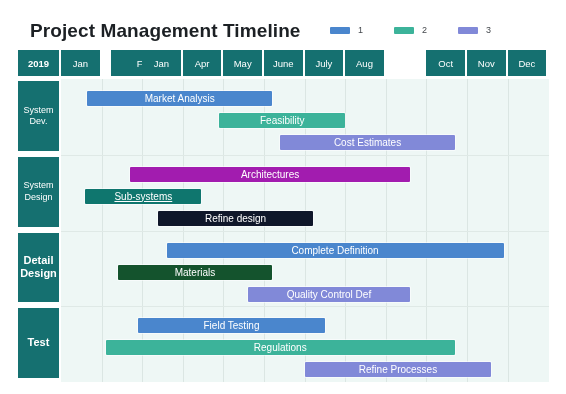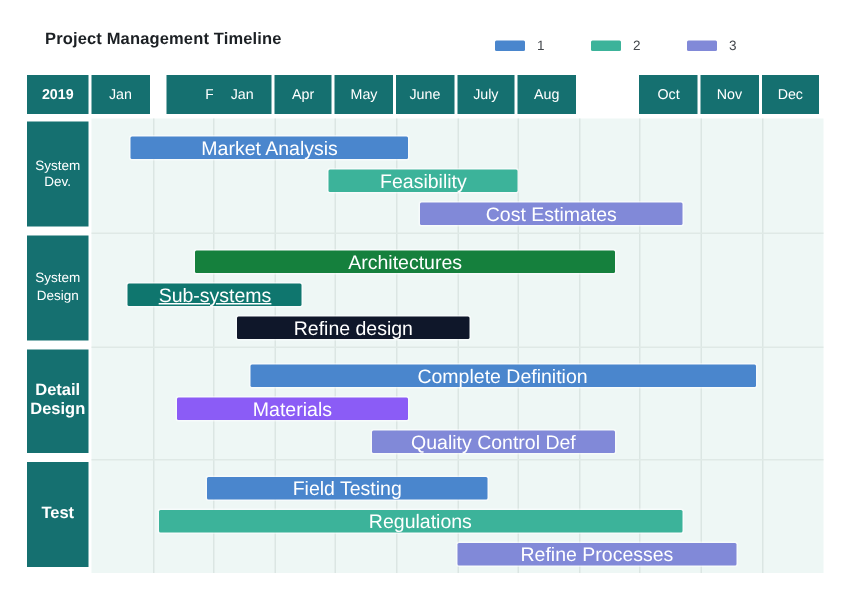--- a/index.html
+++ b/index.html
@@ -13,21 +13,21 @@
   #chart-root{
     position:absolute;
     left:0;top:0;
     width:566px;height:394px;
     background:#ffffff;
   }
   
   .title{
     position:absolute;
     left:30px;top:20px;
-    font-size:11px;
+    font-size:19px;
     font-weight:bold;
     color:#1c2024;
     letter-spacing:0.1px;
     white-space:nowrap;
   }
   
   .legend{
     position:absolute;
     left:330px;top:26px;
     display:flex;
@@ -112,21 +112,21 @@
     line-height:1.25;
     box-sizing:border-box;
   }
   .rowlabel.big{font-size:11px;font-weight:bold;}
   
   .bar{
     position:absolute;
     height:15px;
     border-radius:1px;
     color:#ffffff;
-    font-size:13px;
+    font-size:10px;
     display:flex;
     align-items:center;
     justify-content:center;
     box-sizing:border-box;
     white-space:nowrap;
     overflow:hidden;
     box-shadow:0 0 0 1px rgba(255,255,255,0.55);
   }
 </style>
 </head>
@@ -178,25 +178,25 @@
         <div class="vline" style="left: 324.8px;"></div>
         <div class="vline" style="left: 365.4px;"></div>
         <div class="vline" style="left: 406px;"></div>
         <div class="vline" style="left: 446.6px;"></div>
         <div class="hline" style="top: 75.75px;"></div>
         <div class="hline" style="top: 151.5px;"></div>
         <div class="hline" style="top: 227.25px;"></div>
         <div class="bar" style="left: 26.39px; width: 184.73px; top: 12px; background: rgb(74, 134, 205);">Market Analysis</div>
         <div class="bar" style="left: 158.34px; width: 125.86px; top: 34px; background: rgb(60, 179, 154);">Feasibility</div>
         <div class="bar" style="left: 219.24px; width: 174.58px; top: 56px; background: rgb(129, 137, 216);">Cost Estimates</div>
-        <div class="bar" style="left: 69.02px; width: 280.14px; top: 87.75px; background: #15803d;">Architectures</div>
+        <div class="bar" style="left: 69.02px; width: 280.14px; top: 87.75px; background: #a21caf;">Architectures</div>
         <div class="bar" style="left: 24.36px; width: 116px; top: 109.75px; background: #0f766e; text-decoration: underline;">Sub-systems</div>
         <div class="bar" style="left: 97.44px; width: 154.28px; top: 131.75px; background: #0f172a;">Refine design</div>
         <div class="bar" style="left: 105.56px; width: 336.98px; top: 163.5px; background: rgb(74, 134, 205);">Complete Definition</div>
-        <div class="bar" style="left: 56.84px; width: 154.28px; top: 185.5px; background: #8b5cf6;">Materials</div>
+        <div class="bar" style="left: 56.84px; width: 154.28px; top: 185.5px; background: #14532d;">Materials</div>
         <div class="bar" style="left: 186.76px; width: 162.4px; top: 207.5px; background: rgb(129, 137, 216);">Quality Control Def</div>
         <div class="bar" style="left: 77.14px; width: 186.76px; top: 239.25px; background: rgb(74, 134, 205);">Field Testing</div>
         <div class="bar" style="left: 44.66px; width: 349.16px; top: 261.25px; background: rgb(60, 179, 154);">Regulations</div>
         <div class="bar" style="left: 243.6px; width: 186.76px; top: 283.25px; background: rgb(129, 137, 216);">Refine Processes</div>
       </div>
     <div id="row-labels">
         <div class="rowlabel" style="top: 31px; height: 69.75px;">System Dev.</div>
         <div class="rowlabel" style="top: 106.75px; height: 69.75px;">System Design</div>
         <div class="rowlabel big" style="top: 182.5px; height: 69.75px;">Detail Design</div>
         <div class="rowlabel big" style="top: 258.25px; height: 69.75px;">Test</div>

